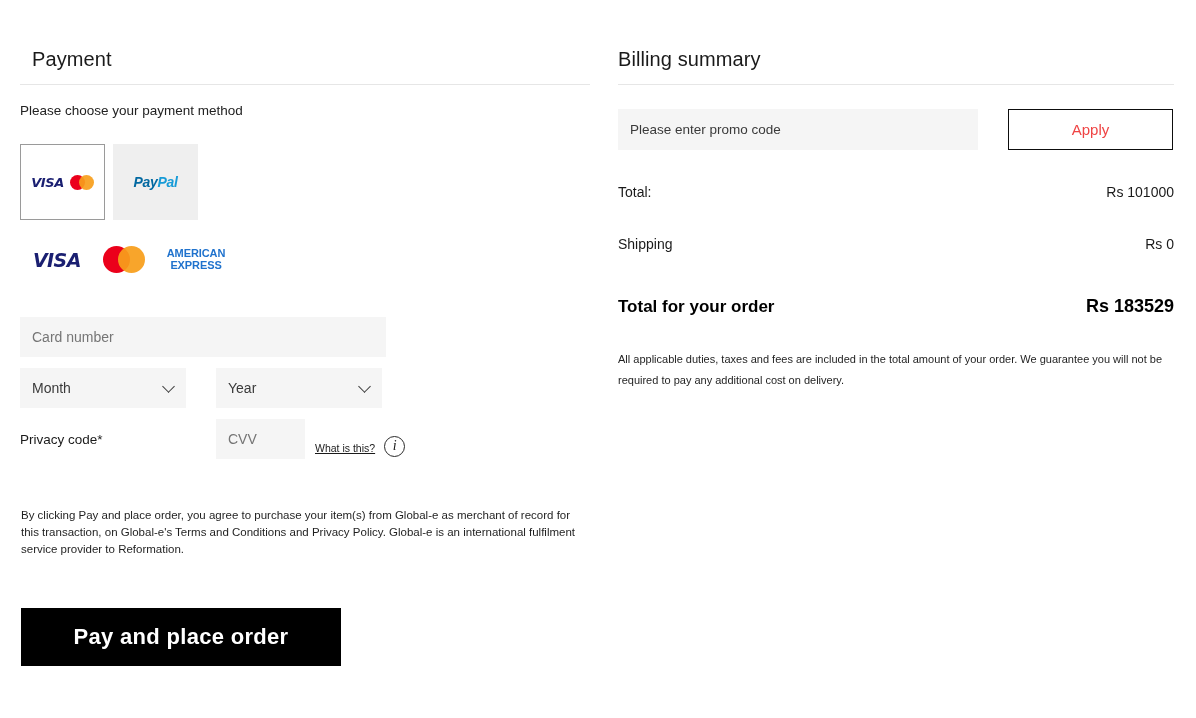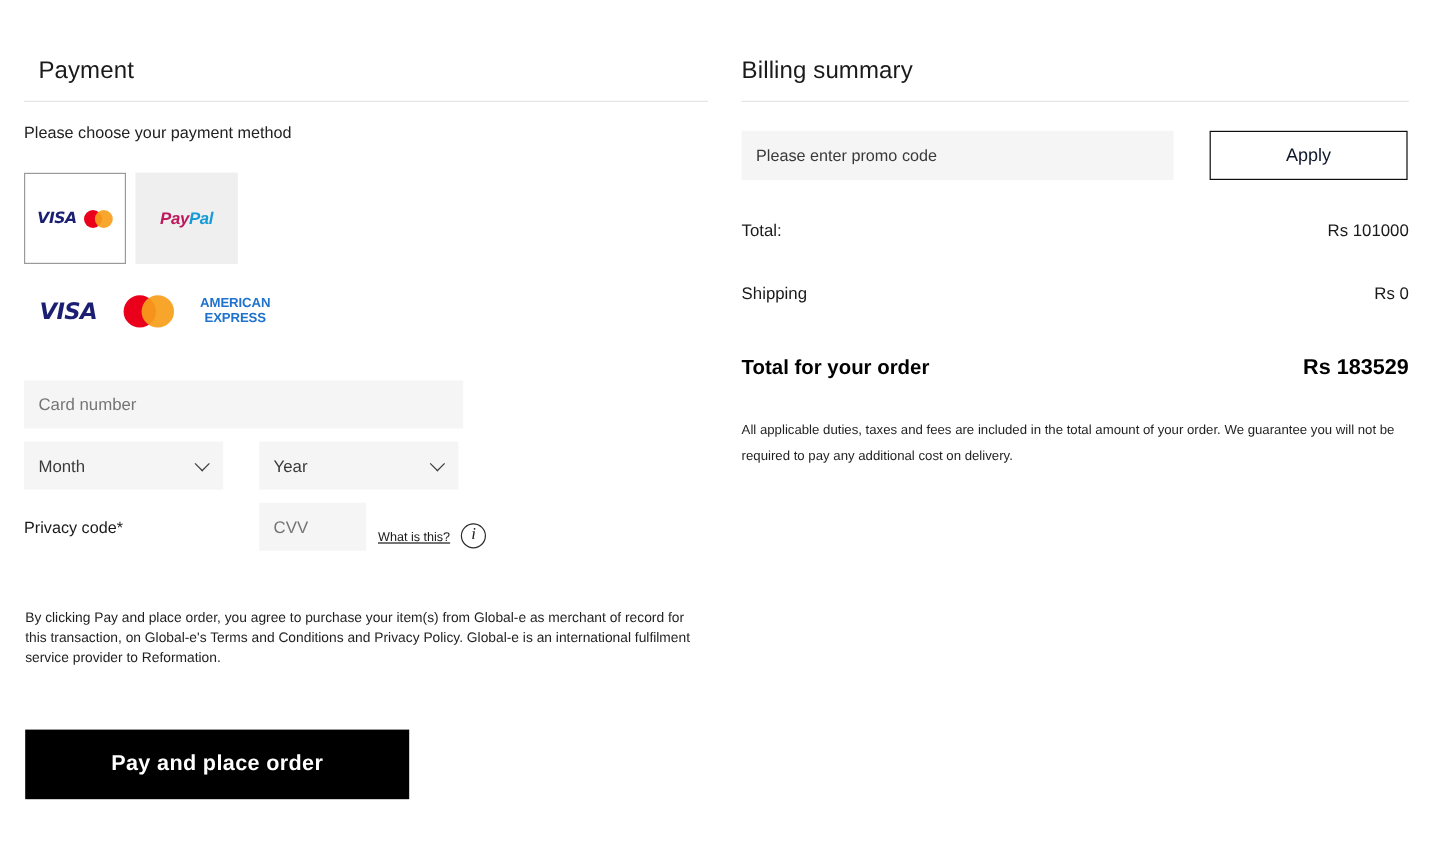--- a/index.html
+++ b/index.html
@@ -54,21 +54,21 @@
     font-weight: 700; font-style: italic;
     font-size: 13px; letter-spacing: -.4px;
     color: #1a1f71;
   }
   .mc { position: relative; width: 24px; height: 15px; }
   .mc i { position: absolute; top: 0; width: 15px; height: 15px; border-radius: 50%; display: block; }
   .mc .mc-r { left: 0;  background: #eb001b; }
   .mc .mc-y { left: 9px; background: #f79e1b; opacity: .92; }
 
   .paypal-word { font-size: 14px; font-weight: 700; font-style: italic; letter-spacing: -.3px; }
-  .paypal-word .pp1 { color: #be185d; }
+  .paypal-word .pp1 { color: #0369a1; }
   .paypal-word .pp2 { color: #179bd7; }
 
   
   .brands { display: flex; align-items: center; gap: 22px; margin-top: 26px; padding-left: 13px; }
   .brand-visa {
     font-family: "DejaVu Sans", sans-serif;
     font-weight: 700; font-style: italic; font-size: 19px;
     letter-spacing: -.6px; color: #1a1f71;
   }
   .mc-big { position: relative; width: 42px; height: 27px; }
@@ -131,38 +131,38 @@
   .legal {
     font-size: 11.5px; line-height: 17px; color: #1f1f1f;
     width: 562px; margin-top: 48px; padding-left: 1px;
   }
 
   .pay-btn {
     margin-top: 38px; margin-left: 1px;
     width: 320px; height: 58px;
     background: #000000; color: #ffffff; border: none;
     font-family: "Liberation Sans", sans-serif;
-    font-size: 18px; font-weight: 700; letter-spacing: .3px;
+    font-size: 22px; font-weight: 700; letter-spacing: .3px;
     cursor: pointer;
   }
 
   
   .promo-row { display: flex; margin-top: 24px; }
   .promo-input {
     background: #f5f5f5; border: none; outline: none;
     width: 360px; height: 41px; padding: 0 12px;
     font-family: "Liberation Sans", sans-serif;
     font-size: 13.5px; color: #3a3a3a;
   }
   .promo-input::placeholder { color: #3a3a3a; opacity: 1; }
   .apply-btn {
     margin-left: 30px; width: 165px; height: 41px;
     background: #ffffff; border: 1px solid #0d0d0d;
     font-family: "Liberation Sans", sans-serif;
-    font-size: 15px; color: #0f172a; cursor: pointer;
+    font-size: 15px; color: #ef4444; cursor: pointer;
   }
 
   .sum-row {
     display: flex; justify-content: space-between; align-items: baseline;
     font-size: 14px; color: #1a1a1a; margin-top: 33px;
   }
   .sum-row .lbl { line-height: 19px; }
   .sum-row .val { line-height: 19px; }
 
   .sum-total {

